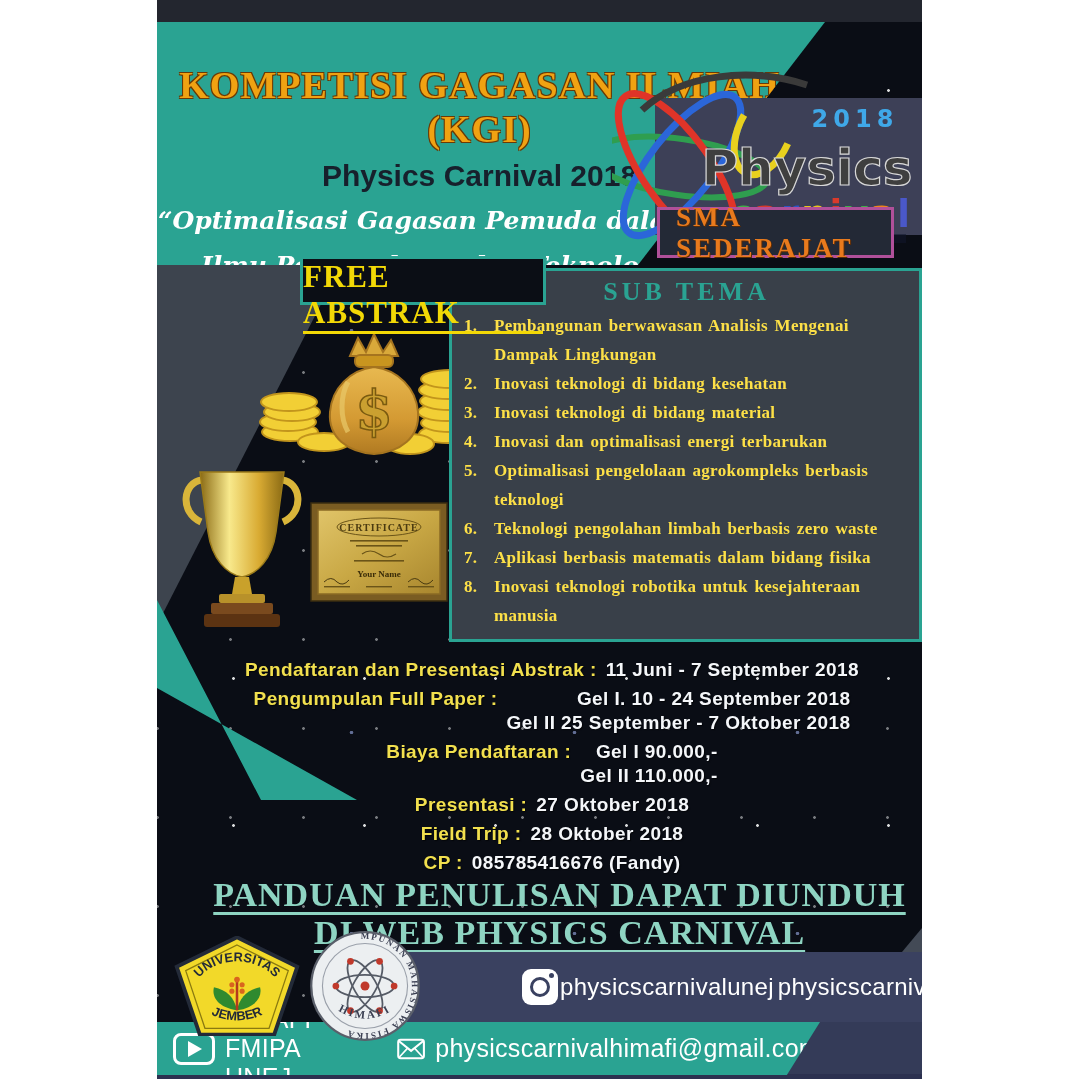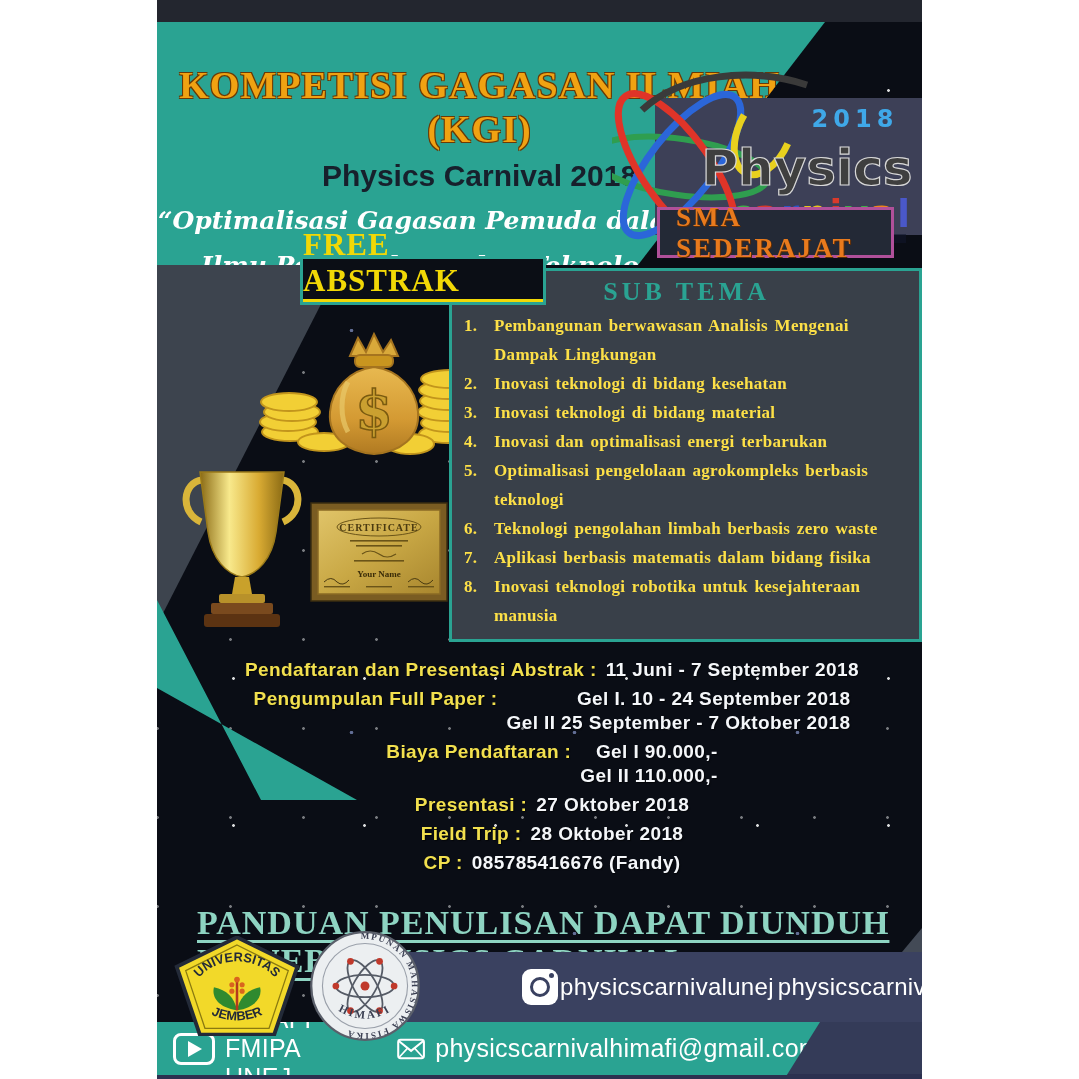--- a/index.html
+++ b/index.html
@@ -69,21 +69,21 @@
     background:#232936; border:3px solid #b0509a; display:flex; align-items:center; justify-content:center;padding-left:16px;
   }
   .sma-badge span {
     font-family:"Liberation Serif", serif; font-weight:bold; font-size:27px; letter-spacing:2px;
     color:#e87a1d; text-shadow:1px 1px 0 #5a2c08;
   }
 
   
   .free-abstrak {
     position:absolute; left:143px; top:256px; width:246px; height:49px; z-index:6;
-    background:#0b0e15; border:3px solid #2aa392; display:flex; align-items:flex-end; justify-content:center;
+    background:#0b0e15; border:3px solid #2aa392; display:flex; align-items:flex-start; justify-content:center;
   }
   .free-abstrak span {
     font-family:"Liberation Serif", serif; font-weight:bold; font-size:31px; letter-spacing:1px;
     color:#f2d806; border-bottom:3px solid #f2d806; line-height:36px;
   }
 
   
   .subtema-panel {
     position:absolute; left:292px; top:268px; width:473px; height:374px; z-index:5;
     background:#394049; border:3px solid #2aa392; padding:6px 8px 6px 10px;
@@ -106,21 +106,21 @@
   .cert-svg { position:absolute; left:153px; top:502px; z-index:2; }
 
   
   .schedule { position:absolute; left:40px; top:658px; width:710px; z-index:6; }
   .sched-row { display:flex; justify-content:center; gap:9px; margin-bottom:5px; font-weight:bold; font-size:19px; line-height:24px; letter-spacing:.4px; }
   .sched-label { color:#f2e04e; text-align:right; white-space:nowrap; text-shadow:1px 1px 1px rgba(0,0,0,.6); }
   .sched-vals { text-align:right; color:#f5f7fa; text-shadow:1px 1px 1px rgba(0,0,0,.6); }
   .sched-vals span { display:block; white-space:nowrap; }
 
   
-  .panduan { position:absolute; left:40px; top:904px; width:725px; z-index:6; }
+  .panduan { position:absolute; left:40px; top:876px; width:725px; text-align:center; z-index:6; }
   .panduan div {
     font-family:"Liberation Serif", serif; font-weight:bold; font-size:34px; line-height:38px;
     letter-spacing:1px; color:#8ed4c2;
     text-decoration:underline; text-decoration-thickness:3px; text-underline-offset:6px;
   }
 
   
   .bar-navy {
     position:absolute; left:195px; top:952px; width:570px; height:70px; z-index:10;
     background:#3a4160; clip-path:polygon(7% 0, 100% 0, 100% 100%, 0 100%);

